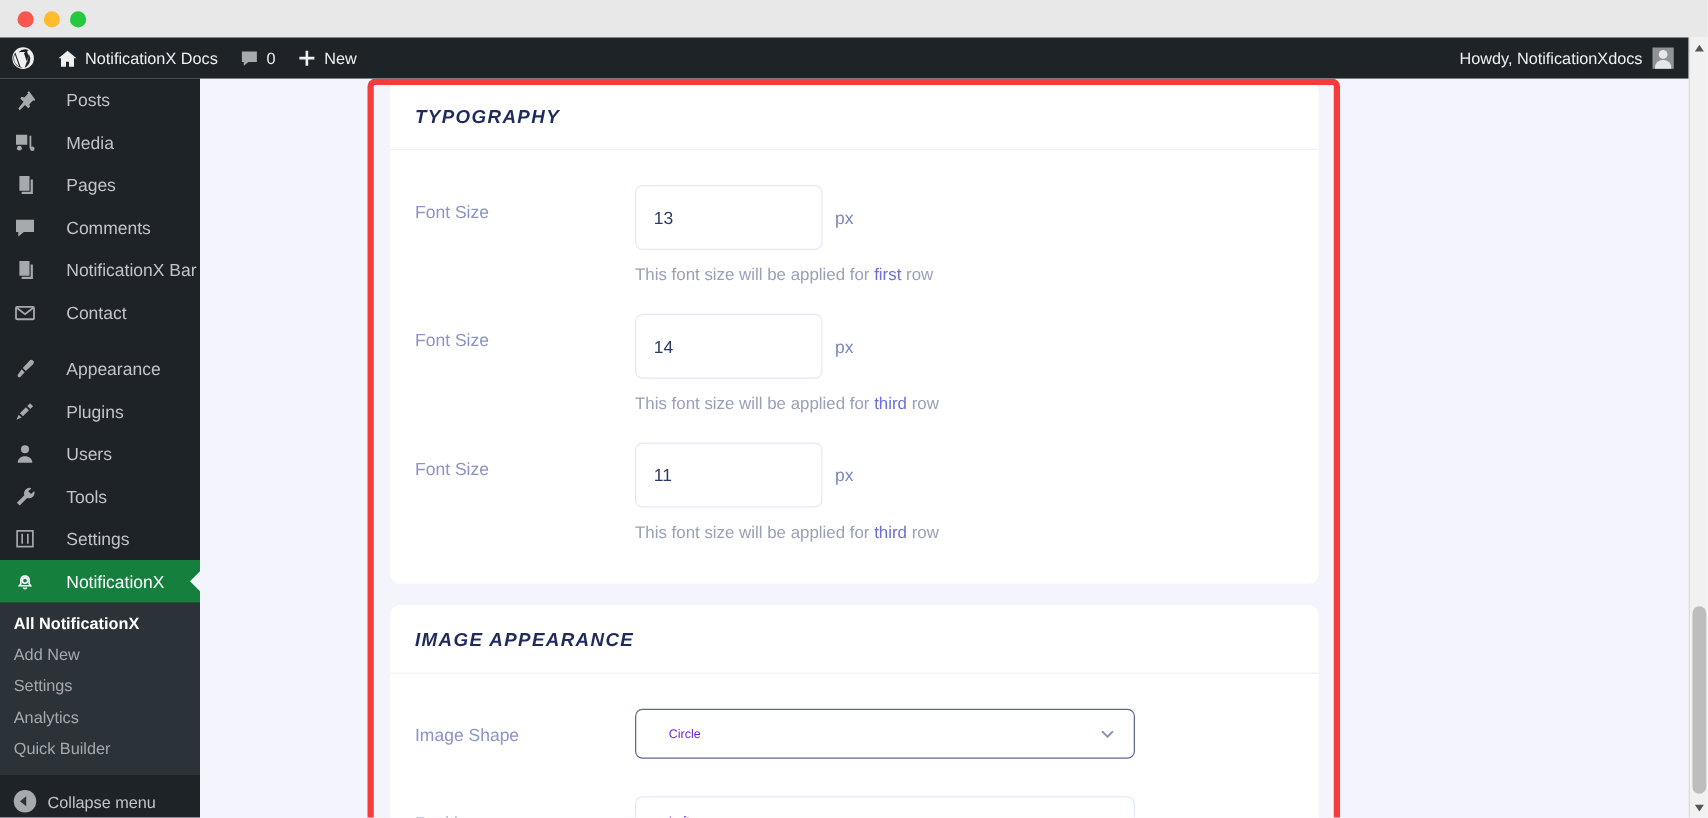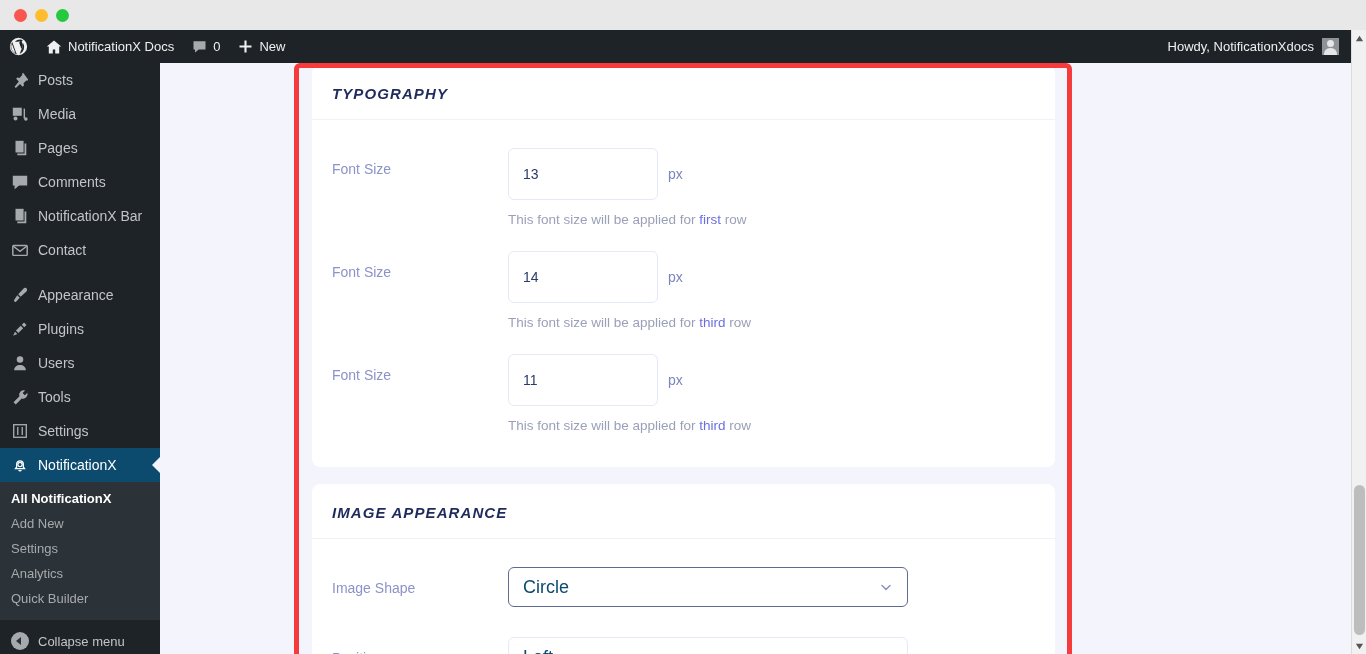--- a/index.html
+++ b/index.html
@@ -57,27 +57,27 @@
   .sidebar {
     position: absolute; top: 63px; left: 0;
     width: 160px; height: 591px;
     background: #1d2327;
     color: #c3c4c7;
     font-size: 14px;
     overflow: hidden;
   }
   .menu-item {
     display: flex; align-items: center;
-    height: 34px; padding-left: 11px; gap: 9px;
+    height: 34px; padding-left: 11px; gap: 24px;
     color: #c3c4c7;
   }
   .menu-item .label { line-height: 1; }
   .menu-sep { height: 11px; }
   .menu-item.active {
-    background: #0c4a6e; color: #fff; position: relative;
+    background: #15803d; color: #fff; position: relative;
   }
   .menu-item.active .label { color: #fff; }
   .menu-item.active::after {
     content: ""; position: absolute; right: 0; top: 50%;
     transform: translateY(-50%);
     border-style: solid; border-width: 8px 8px 8px 0;
     border-color: transparent #f4f4fd transparent transparent;
   }
   .submenu { background: #2c3338; padding: 4px 0 9px 0; }
   .submenu-item {
@@ -168,22 +168,22 @@
   }
   .helper .hl { color: #6a6fe0; }
 
   .select-wrap { position: relative; width: 400px; }
   .select-box {
     width: 400px; height: 40px;
     border: 1px solid #e4e8fb;
     border-radius: 6px;
     background: #fff;
     display: flex; align-items: center;
-    padding: 0 14px;
-    font-size: 18px; color: #0c4a6e;
+    padding: 0 26px;
+    font-size: 10px; color: #6d28d9;
   }
   .select-box.focused { border-color: #5d6a94; }
   .chev {
     position: absolute; right: 14px; top: 50%;
     transform: translateY(-50%);
     pointer-events: none;
   }
   .gap-sm { height: 20px; }
 
   

